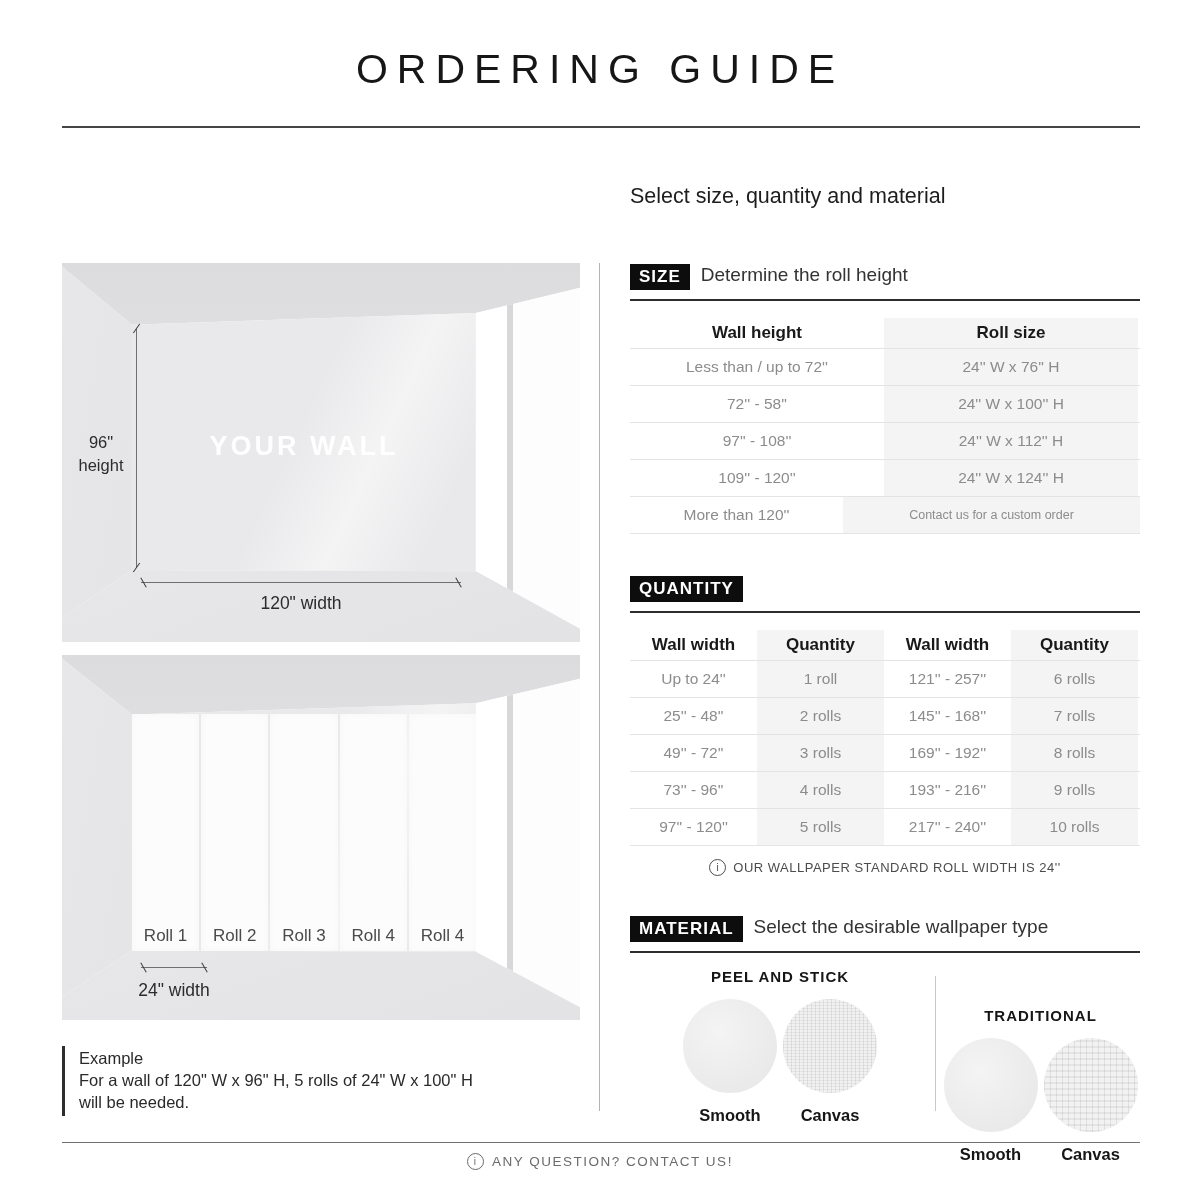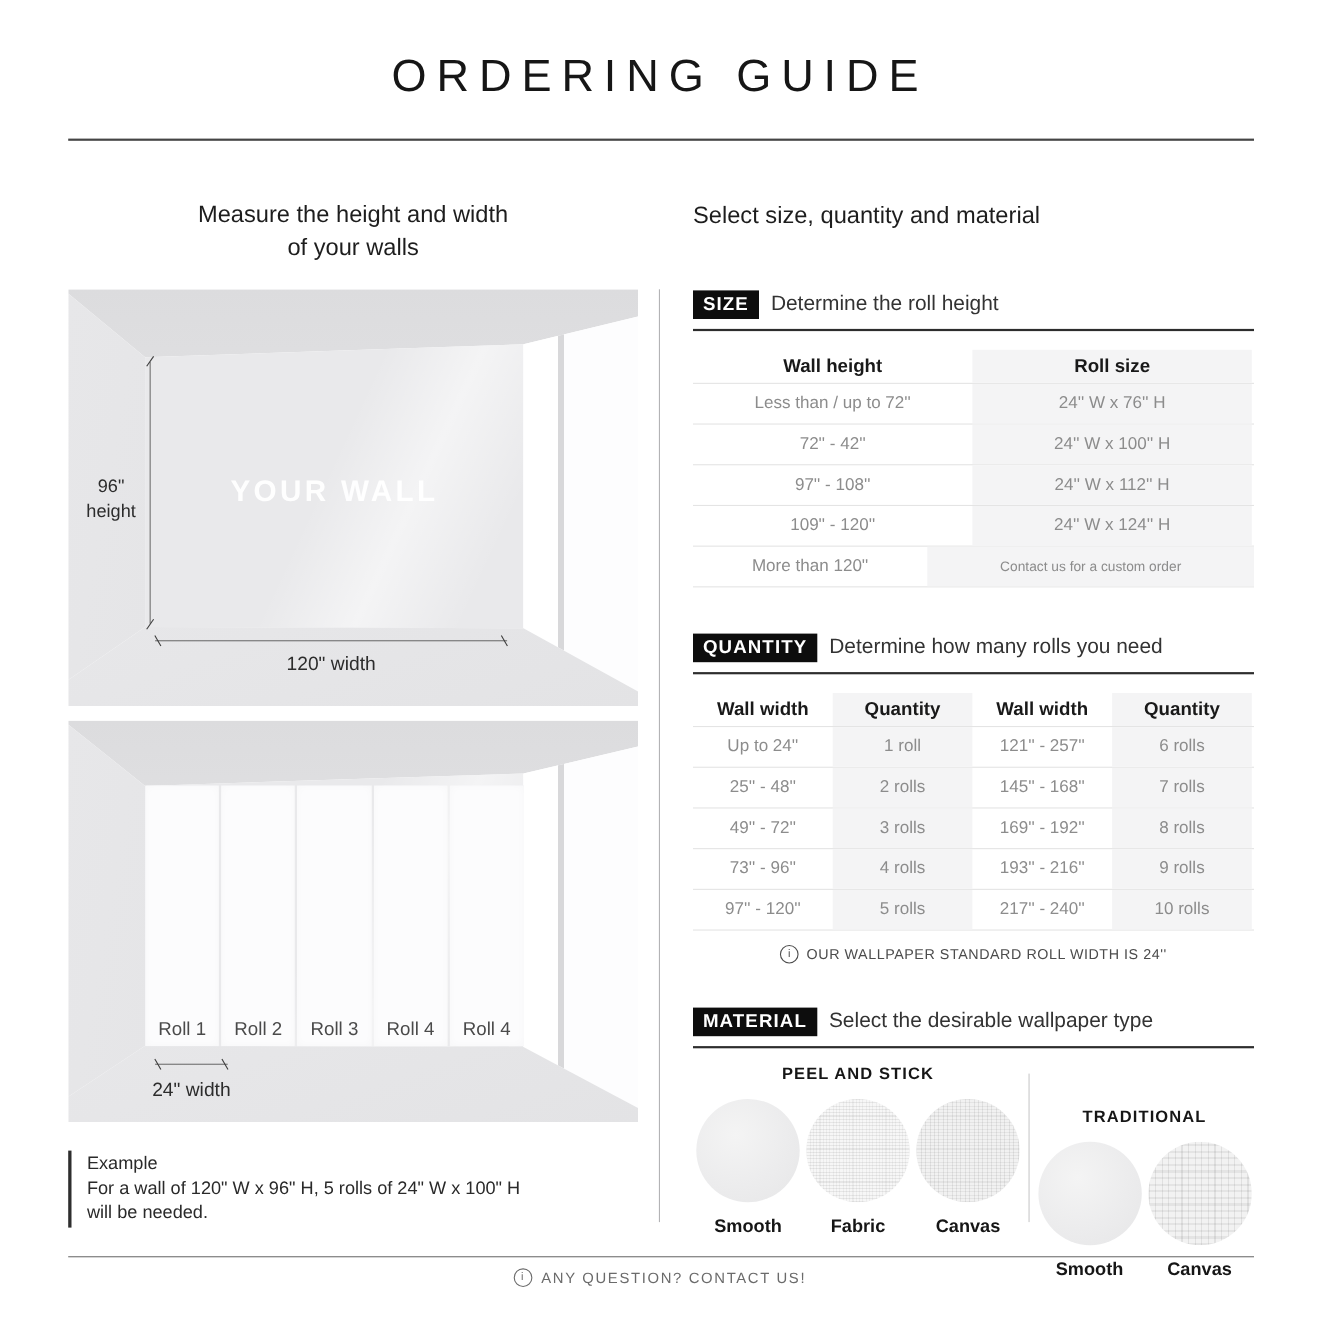--- a/index.html
+++ b/index.html
@@ -59,21 +59,21 @@
 
   .panels { position:absolute; left:70px; top:59px; width:344px; height:237px; display:flex; gap:2px; }
   .panel { flex:1; background:#fcfcfd; position:relative; box-shadow:inset 0 0 8px rgba(0,0,0,0.025); }
   .panel-label { position:absolute; bottom:5px; width:100%; text-align:center; font-size:17px; color:#4a4a4a; }
 
   
   .section { position:absolute; left:630px; width:510px; }
   .size-section { top:264px; }
   .quantity-section { top:576px; }
   .material-section { top:916px; }
-  .sec-head { display:flex; align-items:center; gap:11px; border-bottom:2px solid #2d2d2d; padding-bottom:9px; }
+  .sec-head { display:flex; gap:11px; border-bottom:2px solid #2d2d2d; padding-bottom:9px; }
   .badge { background:#0d0d0d; color:#fff; font-size:17px; font-weight:700; letter-spacing:1px; padding:3px 9px; }
   .sec-title { font-size:19px; color:#333; }
 
   .tbl { margin-top:17px; }
   .t-row { display:flex; border-bottom:1px solid #e4e4e4; }
   .c { display:flex; align-items:center; justify-content:center; text-align:left; }
   .size-tbl .c { width:254px; }
   .qty-tbl .c { width:127px; }
   .t-head .c { height:30px; font-weight:700; font-size:17px; color:#191919; }
   .t-body .c { height:36px; font-size:15.5px; color:#8c8c8c; }
@@ -114,24 +114,20 @@
 </style>
 </head>
 <body>
 
 <div class="page">
 
   <div class="page-title">ORDERING GUIDE</div>
   <div class="top-line"></div>
   <div class="col-divider"></div>
 
-  <div class="left-heading">
-    <div>Measure the height and width</div>
-    <div>of your walls</div>
-  </div>
   <div class="right-heading">Select size, quantity and material</div>
 
   <div class="room room1">
     <div class="surface ceiling"></div>
     <div class="surface left-wall"></div>
     <div class="surface main-wall"></div>
     <div class="surface window-wall"></div>
     <div class="surface floor"></div>
     <div class="measure vline">
       <span class="tick t1"></span>
@@ -194,21 +190,21 @@
       <div class="t-row t-head">
         <div class="c">Wall height</div>
         <div class="c alt">Roll size</div>
       </div>
       <div class="t-body">
         <div class="t-row">
           <div class="c">Less than / up to 72''</div>
           <div class="c alt">24'' W x 76'' H</div>
         </div>
         <div class="t-row">
-          <div class="c">72'' - 42''</div>
+          <div class="c">72'' - 58''</div>
           <div class="c alt">24'' W x 100'' H</div>
         </div>
         <div class="t-row">
           <div class="c">97'' - 108''</div>
           <div class="c alt">24'' W x 112'' H</div>
         </div>
         <div class="t-row">
           <div class="c">109'' - 120''</div>
           <div class="c alt">24'' W x 124'' H</div>
         </div>
@@ -216,21 +212,20 @@
           <div class="c">More than 120''</div>
           <div class="c alt cell-small">Contact us for a custom order</div>
         </div>
       </div>
     </div>
   </div>
 
   <div class="section quantity-section">
     <div class="sec-head">
       <span class="badge">QUANTITY</span>
-      <span class="sec-title">Determine how many rolls you need</span>
     </div>
     <div class="tbl qty-tbl">
       <div class="t-row t-head">
         <div class="c">Wall width</div>
         <div class="c alt">Quantity</div>
         <div class="c">Wall width</div>
         <div class="c alt">Quantity</div>
       </div>
       <div class="t-body">
         <div class="t-row">
@@ -276,24 +271,20 @@
       <span class="badge">MATERIAL</span>
       <span class="sec-title">Select the desirable wallpaper type</span>
     </div>
     <div class="mat-groups">
       <div class="mat-group g1">
         <div class="group-name">PEEL AND STICK</div>
         <div class="swatches">
           <div class="swatch">
             <div class="circle tx-smooth"></div>
             <div class="sw-label">Smooth</div>
-          </div>
-          <div class="swatch">
-            <div class="circle tx-fabric"></div>
-            <div class="sw-label">Fabric</div>
           </div>
           <div class="swatch">
             <div class="circle tx-canvas"></div>
             <div class="sw-label">Canvas</div>
           </div>
         </div>
       </div>
       <div class="group-divider"></div>
       <div class="mat-group g2">
         <div class="group-name">TRADITIONAL</div>

